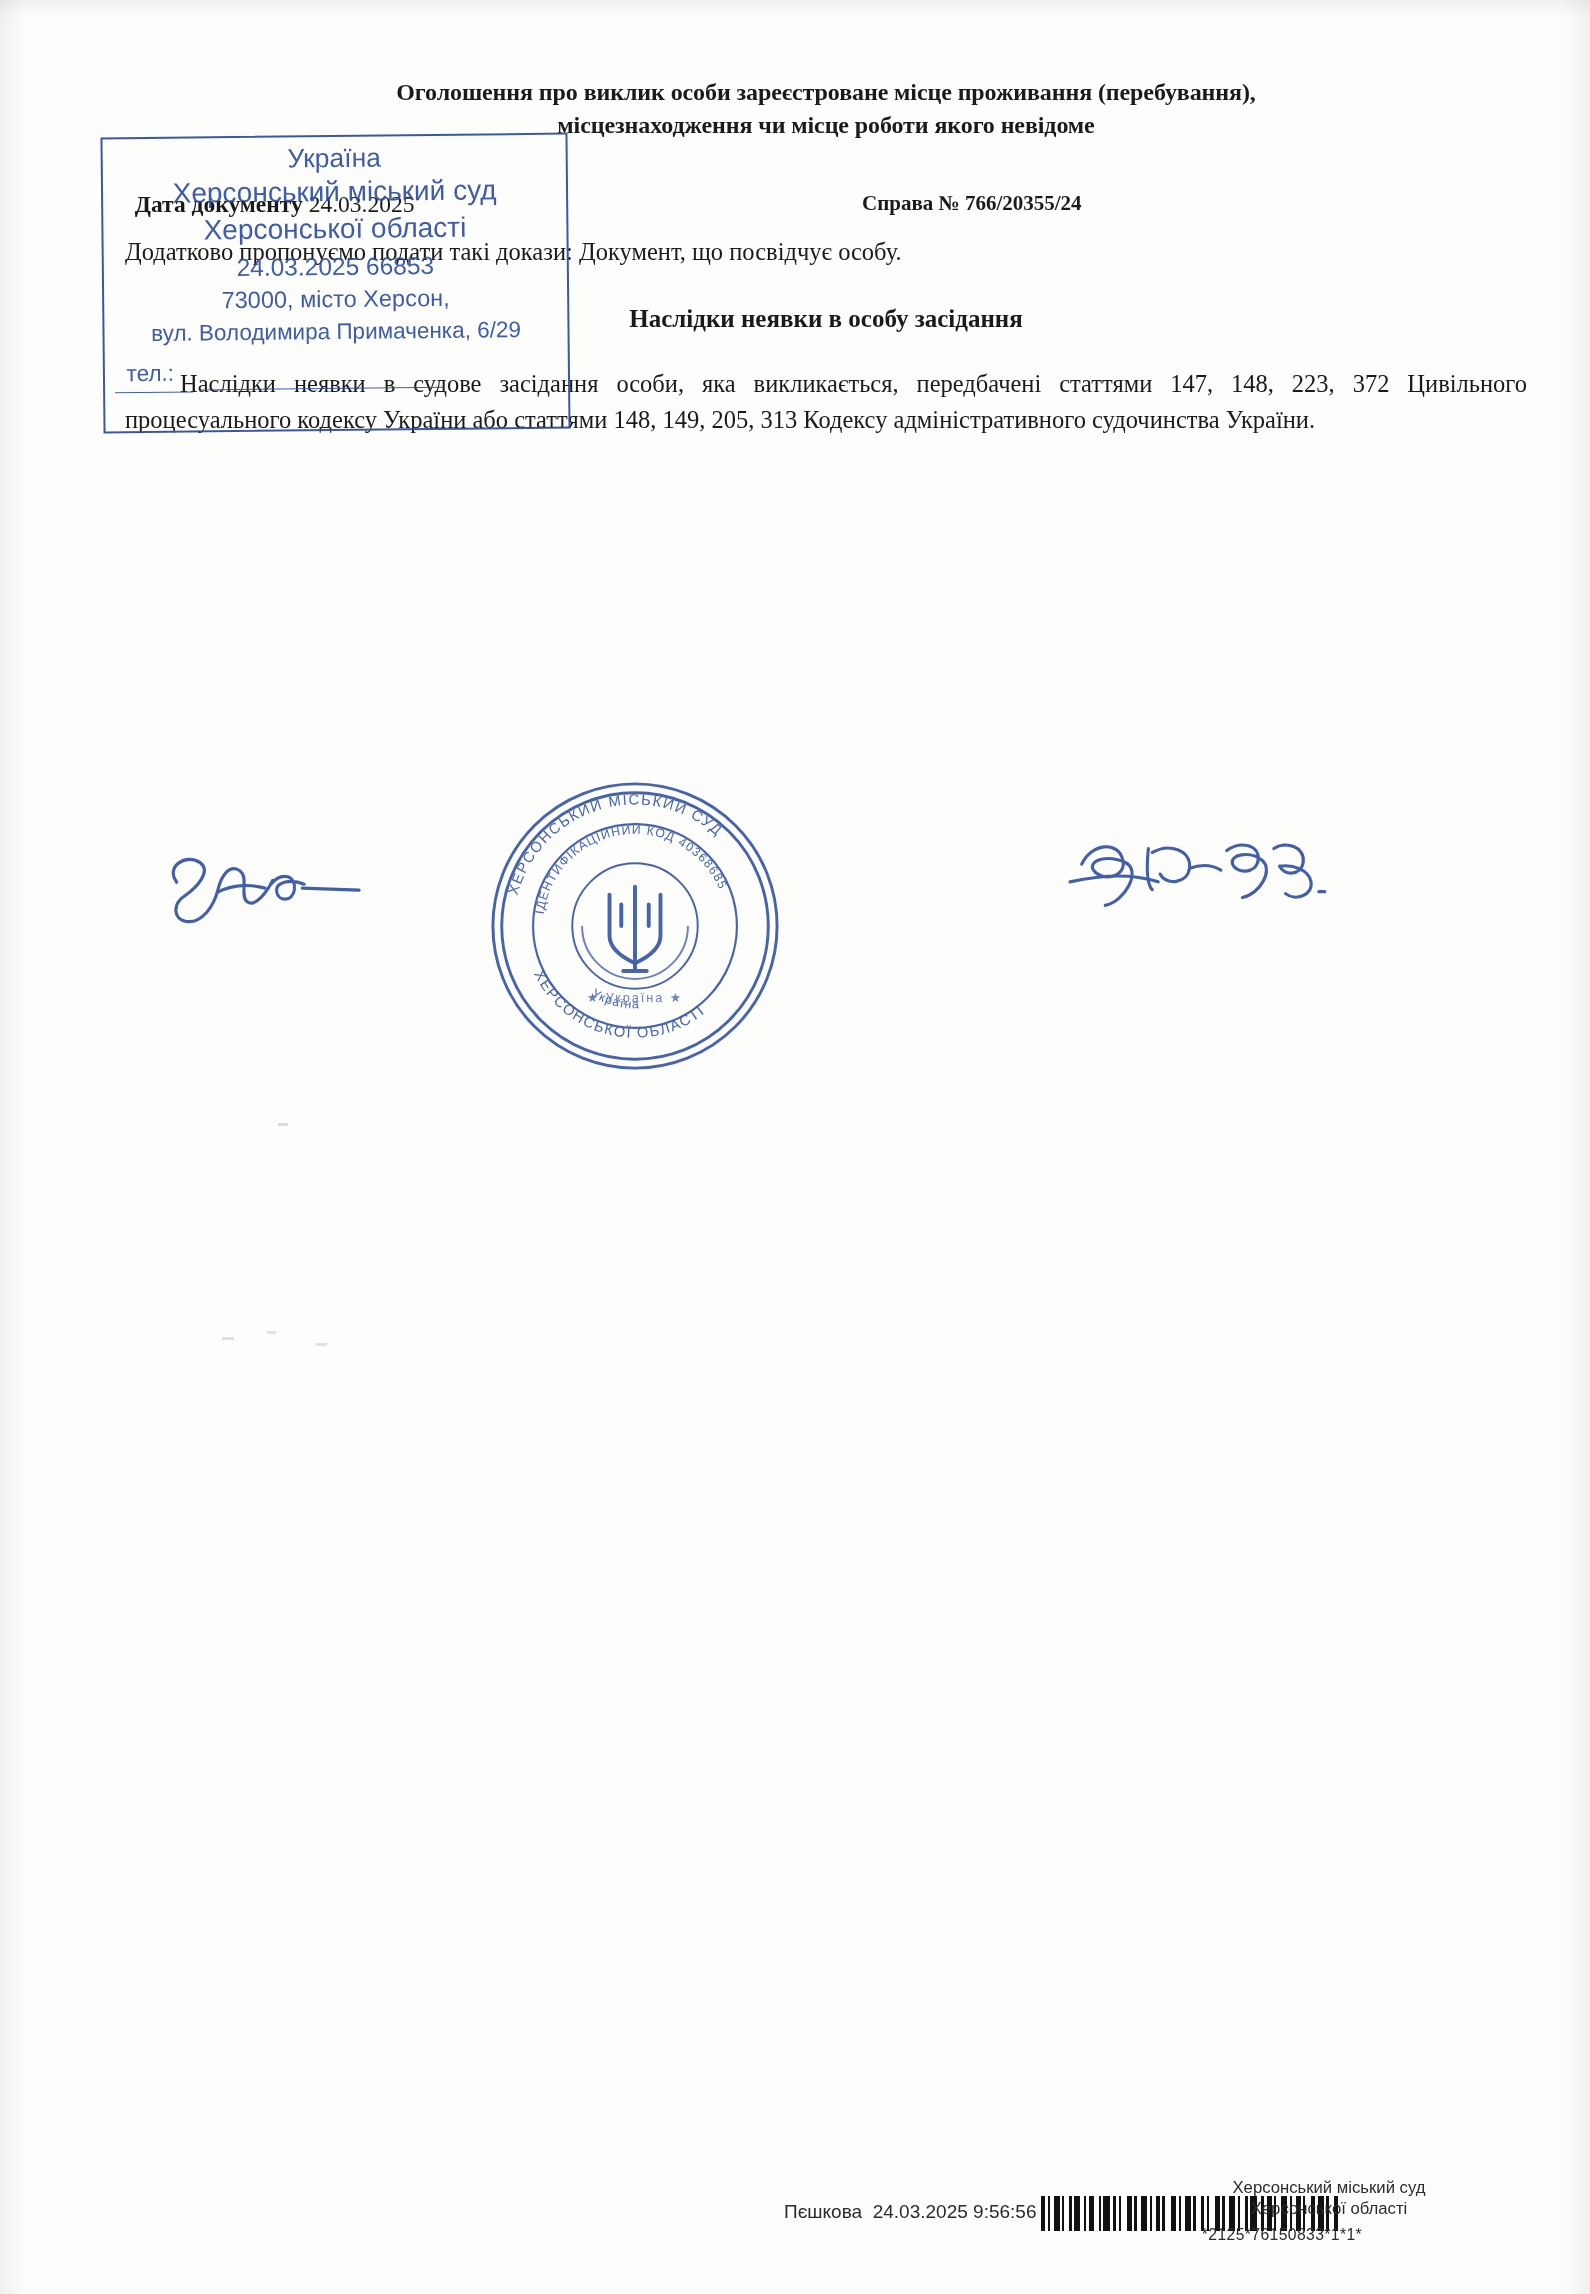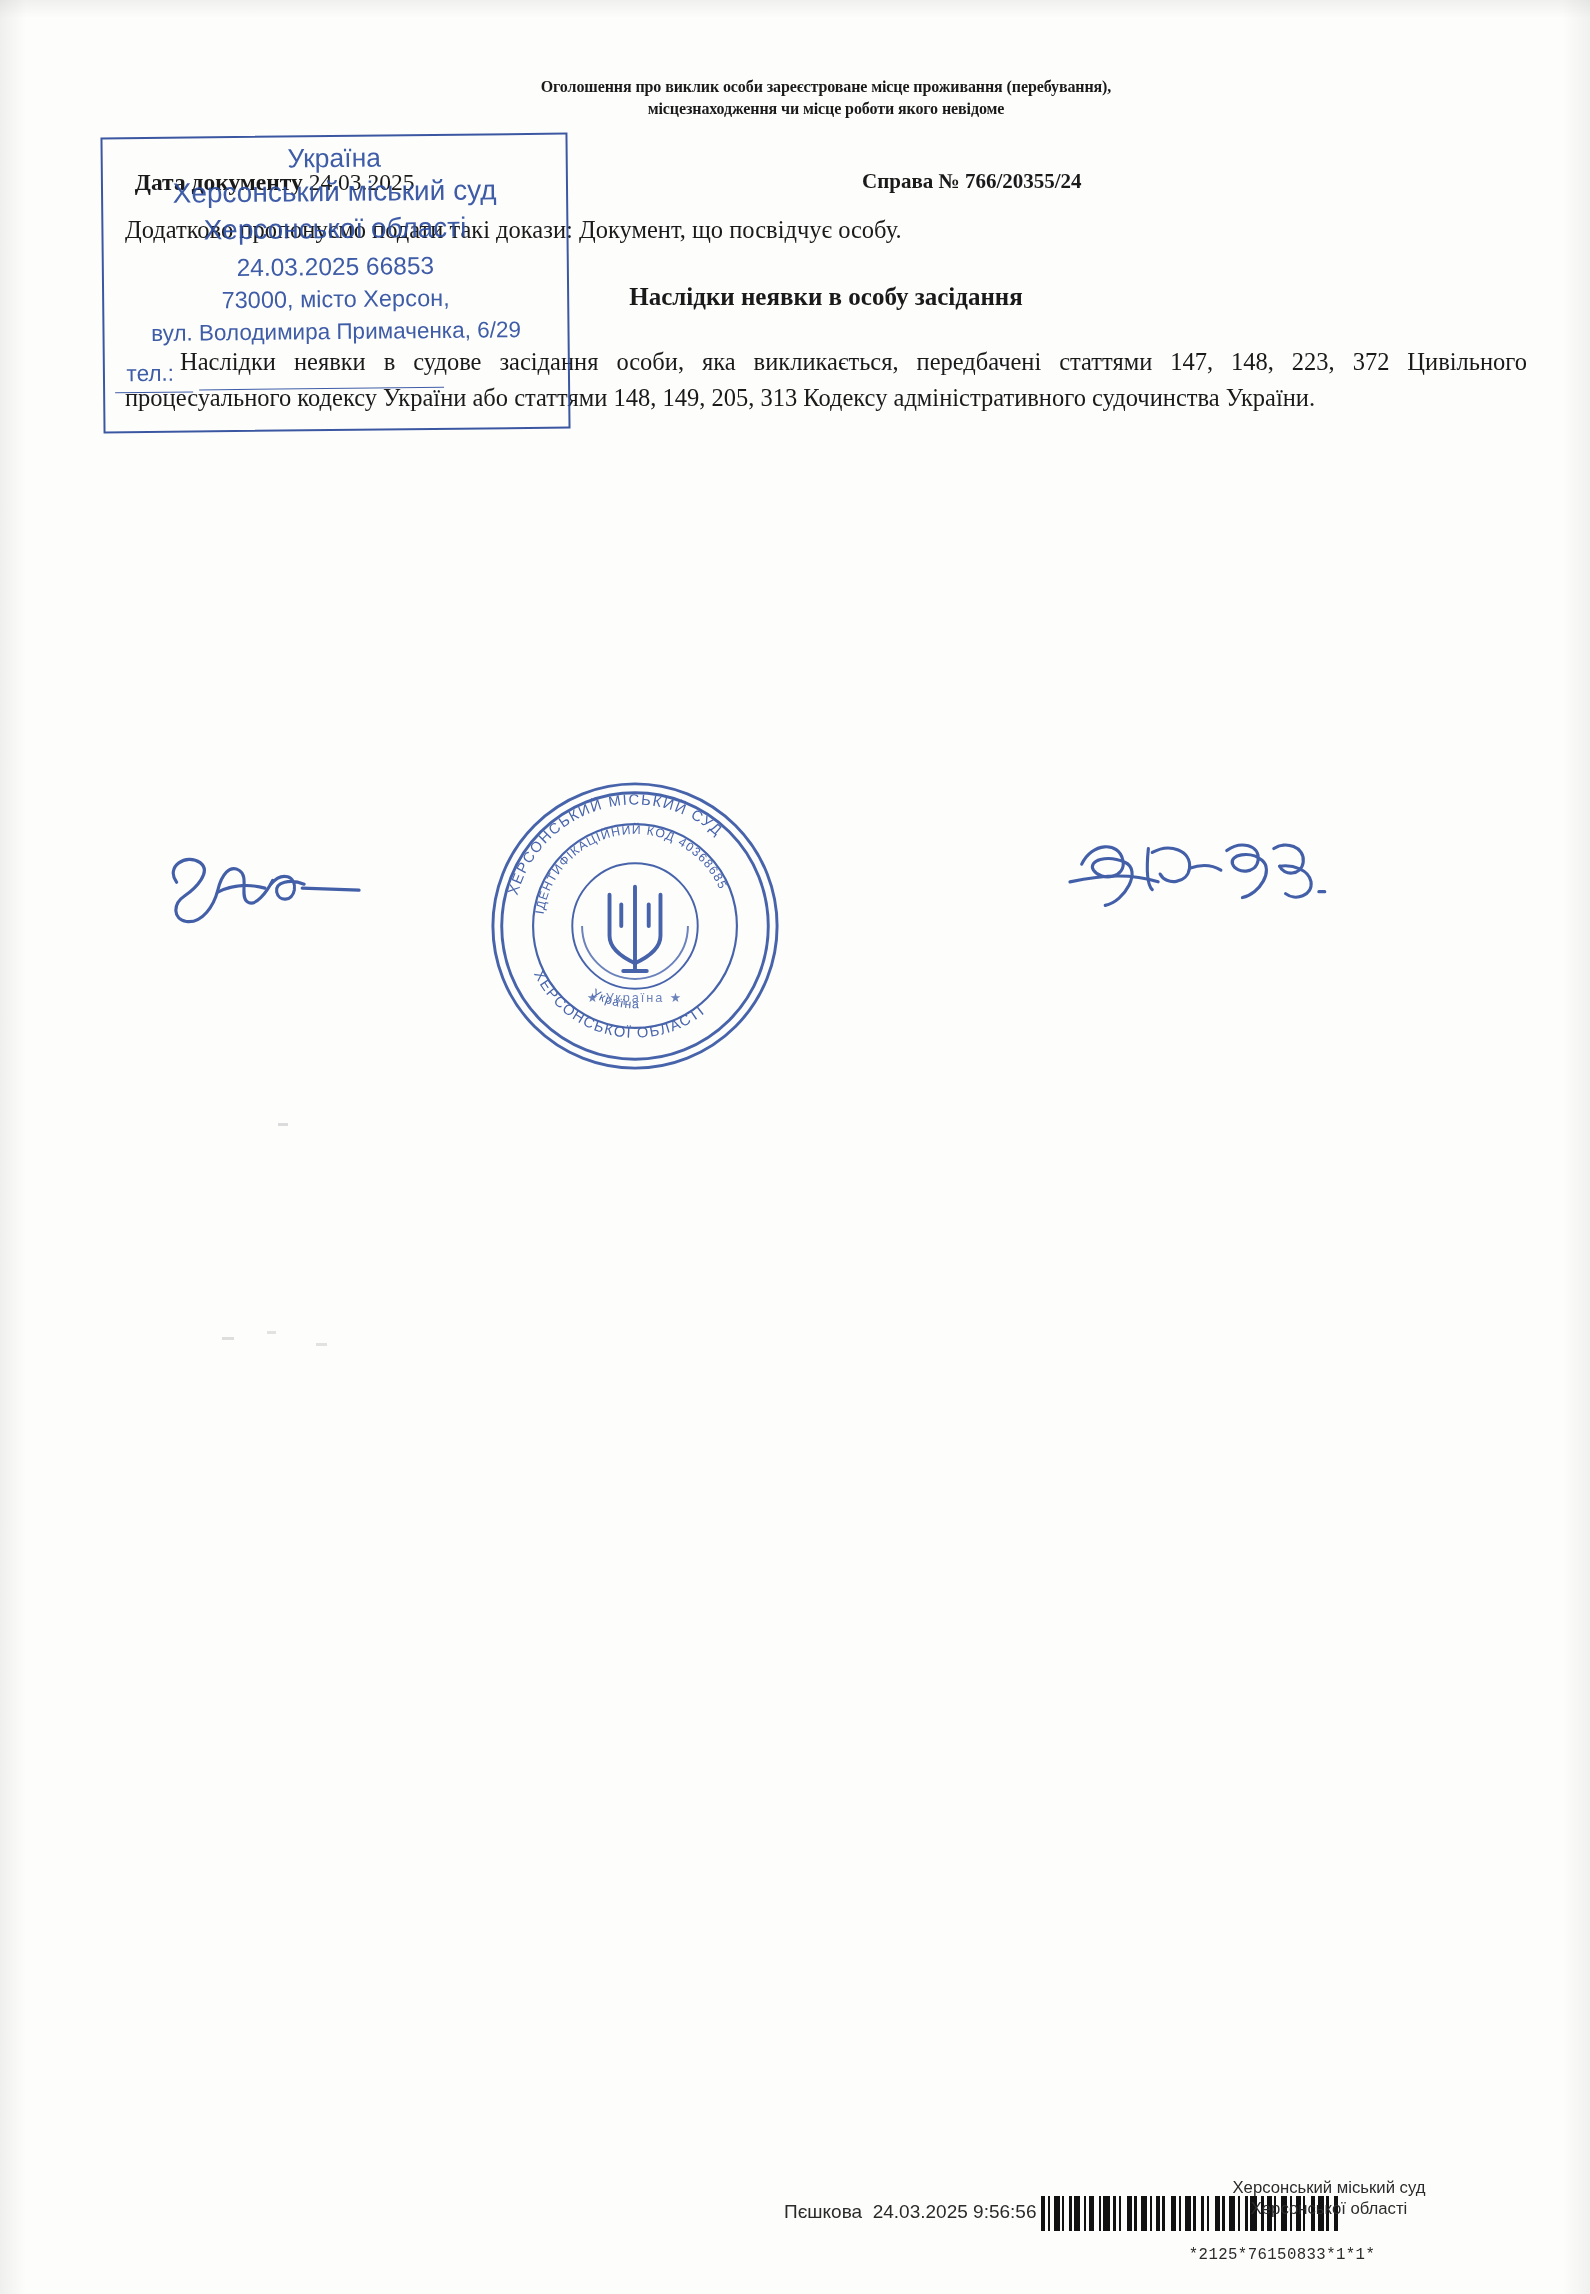--- a/index.html
+++ b/index.html
@@ -48,21 +48,21 @@
   .content {
     position: absolute;
     left: 125px;
     top: 76px;
     width: 1402px;
   }
 
   .doc-title {
     text-align: center;
     font-weight: bold;
-    font-size: 16px;
+    font-size: 24px;
     line-height: 1.38;
     letter-spacing: -0.1px;
     margin: 0 0 5.9px 0;
     padding: 0 15.7px;
   }
 
   .meta-row {
     position: relative;
     height: 61px;
     margin-top: 33px;
@@ -212,25 +212,25 @@
     width: 482px;
     height: 35px;
     display: flex;
     align-items: stretch;
     gap: 0;
   }
   .barcode i { display: block; background: #111; }
   .barcode-text {
     position: absolute;
     left: 1041px;
-    top: 72px;
+    top: 52px;
     width: 482px;
     text-align: center;
     font-size: 15.7px;
-    font-family: Liberation Mono, monospace;
+    font-family: Liberation Sans, sans-serif;
     letter-spacing: 0.4px;
   }
 
   
   .speck {
     position: absolute;
     background: #b9b9b9;
     pointer-events: none;
   }
 </style>

